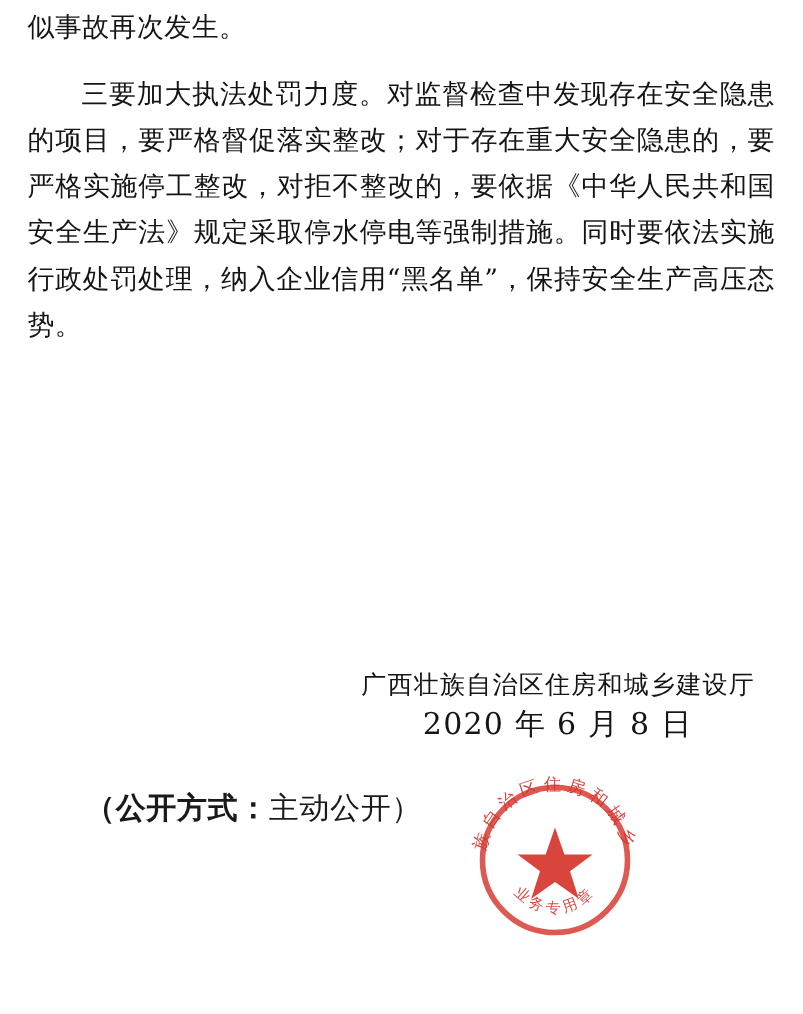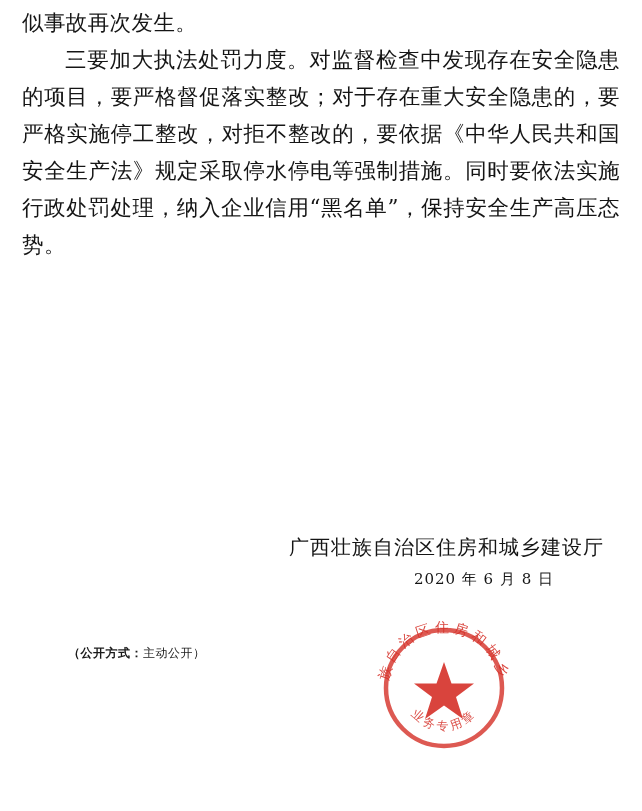--- a/index.html
+++ b/index.html
@@ -30,39 +30,40 @@
     font-size: 21.5px;
     line-height: 37px;
     letter-spacing: 0.4px;
     text-align: justify;
     text-justify: inter-ideograph;
     color: #151515;
     font-family: "DejaVu Serif", serif;
   }
   p.indent {
     text-indent: 2em;
+    margin-top: 16px;
   }
   .sig-block {
     position: absolute;
     right: 30px;
     bottom: 82px;
     width: 430px;
     text-align: right;
   }
   .sig-name {
     font-size: 20px;
     line-height: 30px;
     letter-spacing: 1px;
     color: #151515;
     white-space: nowrap;
     text-align: right;
     padding-right: 8px;
   }
   .sig-date {
-    font-size: 15px;
+    font-size: 24px;
     line-height: 34px;
     letter-spacing: 1px;
     color: #151515;
     white-space: nowrap;
     text-align: right;
     padding-right: 58px;
   }
   .seal {
     position: absolute;
     left: 368px;
@@ -71,21 +72,21 @@
     height: 152px;
     pointer-events: none;
   }
   .seal svg {
     display: block;
   }
   .footer {
     position: absolute;
     left: 68px;
     bottom: 16px;
-    font-size: 12px;
+    font-size: 24px;
     letter-spacing: 0.5px;
     white-space: nowrap;
   }
   .footer .lbl {
     font-weight: bold;
   }
   .footer .val {
     font-weight: normal;
   }
   .divider-top {

